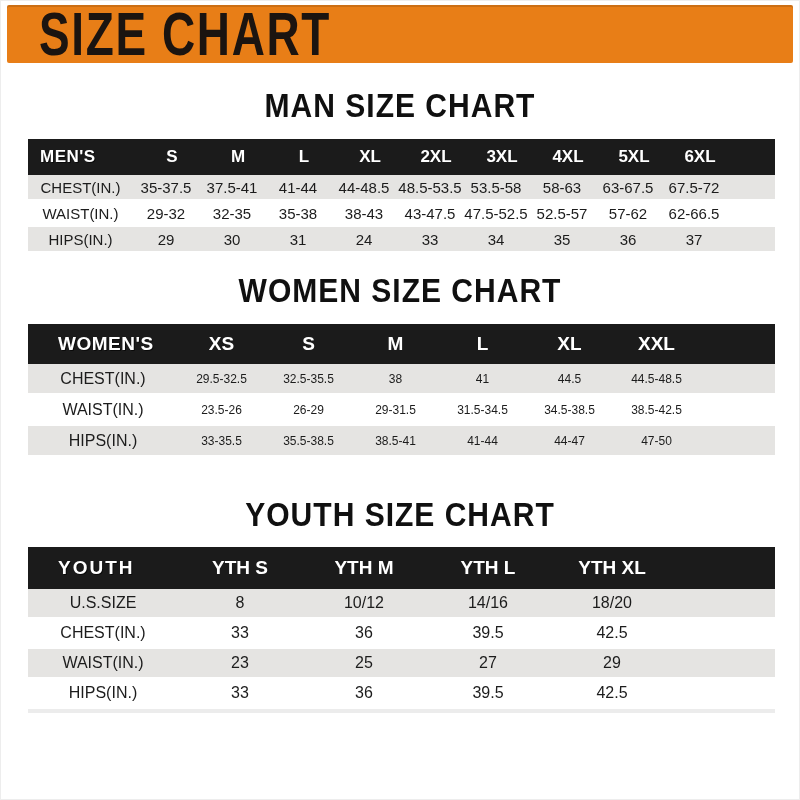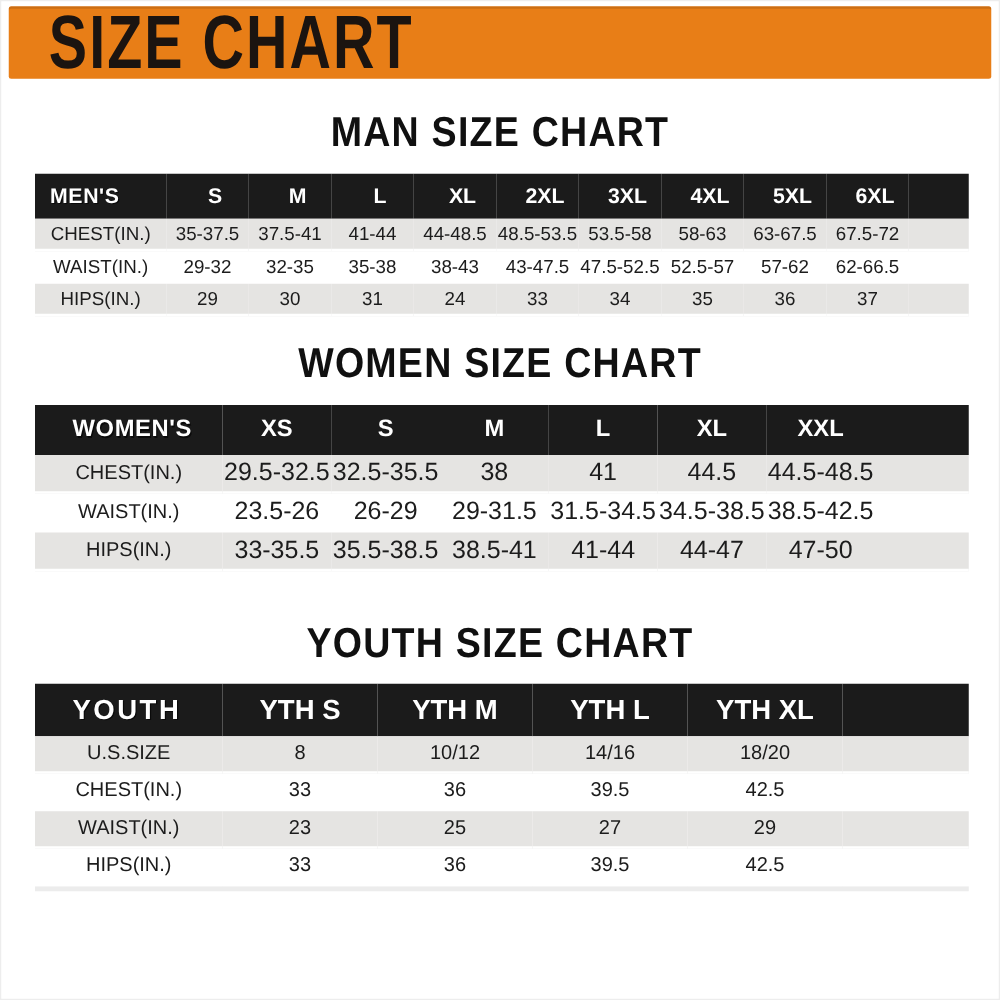--- a/index.html
+++ b/index.html
@@ -47,35 +47,35 @@
   thead tr{background:var(--header-bg,#1b1b1b);}
   thead th{
     color:#ffffff;font-weight:bold;text-align:center;
     padding:0;white-space:nowrap;
   }
   .men   thead tr{height:36px;}
   .women thead tr{height:40px;}
   .youth thead tr{height:42px;}
   .men   thead th{font-size:17px;padding-left:12px;}
   .women thead th{font-size:19px;}
-  .youth thead th{font-size:22px;}
+  .youth thead th{font-size:19px;}
   th.grp{
     text-align:left;padding-left:30px;
     font-size:24px;letter-spacing:0.5px;
     text-shadow:1px 1px 0 rgba(0,0,0,0.6);
   }
   .youth th.grp{letter-spacing:2px;}
   tbody td{
     text-align:center;vertical-align:middle;
     color:#1c1c1c;padding:0;white-space:nowrap;
     border-bottom:2px solid #ffffff;
   }
   tbody tr:nth-child(odd) td{background:var(--row-gray,#E5E4E2);}
   .men   tbody td{height:24px;font-size:15px;}
-  .women tbody td{height:29px;font-size:20px;}
+  .women tbody td{height:29px;font-size:12px;}
   .youth tbody td{height:28px;font-size:16px;}
   td.row-label{font-size:15px;}
   .women td.row-label,.youth td.row-label{font-size:16px;}
   
   .note{margin:20px 0 0 30px;}
   .note p{margin:0;line-height:29px;font-size:22px;}
   .note .cond{display:inline-block;transform:scaleX(0.80);transform-origin:0 50%;white-space:nowrap;}
   .note-line1{color:var(--note-red-1,#AA2D28);}
   .note-line2{color:var(--note-red-2,#962421);}
 </style>

